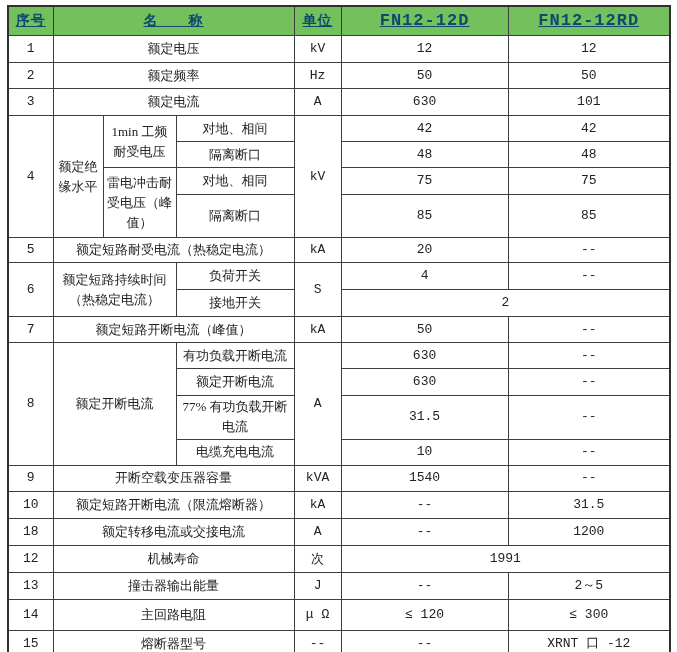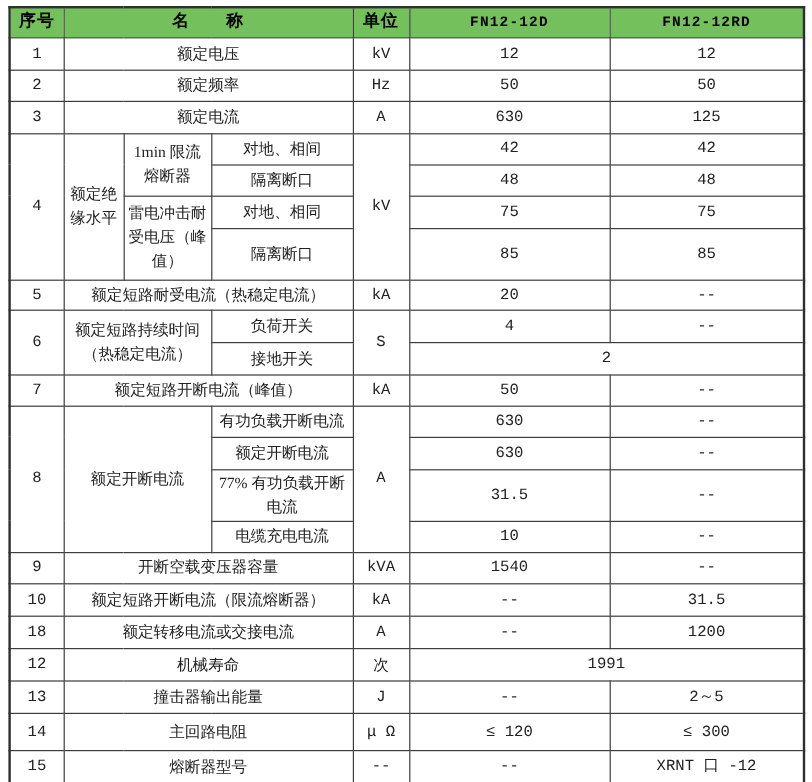--- a/index.html
+++ b/index.html
@@ -28,33 +28,34 @@
     vertical-align: middle;
     font-size: 13px;
     color: #222222;
     padding: 1px 2px;
     line-height: 1.55;
     overflow: hidden;
     word-break: break-all;
   }
   tr.head td {
     background: var(--green, #74c05c);
-    color: #000000;
+    color: #0c4a6e;
     font-weight: bold;
     font-size: 14px;
     letter-spacing: 1px;
+    text-decoration: underline;
   }
   td.num {
     font-family: "Liberation Mono", "DejaVu Sans Mono", monospace;
     font-size: 12.5px;
     letter-spacing: 0;
   }
   tr.head td.num-h {
     font-family: "Liberation Mono", "DejaVu Sans Mono", monospace;
-    font-size: 12px;
+    font-size: 17px;
     font-weight: bold;
   }
 </style>
 </head>
 <body>
 
 <div class="page">
   <table class="spec">
     <colgroup>
       <col style="width:45px">
@@ -89,27 +90,27 @@
       <td class="num">Hz</td>
       <td class="num">50</td>
       <td class="num">50</td>
     </tr>
 
     <tr style="height:27px">
       <td class="num">3</td>
       <td colspan="3">额定电流</td>
       <td class="num">A</td>
       <td class="num">630</td>
-      <td class="num">125</td>
+      <td class="num">101</td>
     </tr>
 
     <tr style="height:26px">
       <td class="num" rowspan="4">4</td>
       <td rowspan="4">额定绝缘水平</td>
-      <td rowspan="2">1min 限流熔断器</td>
+      <td rowspan="2">1min 工频耐受电压</td>
       <td>对地、相间</td>
       <td class="num" rowspan="4">kV</td>
       <td class="num">42</td>
       <td class="num">42</td>
     </tr>
     <tr style="height:26px">
       <td>隔离断口</td>
       <td class="num">48</td>
       <td class="num">48</td>
     </tr>

